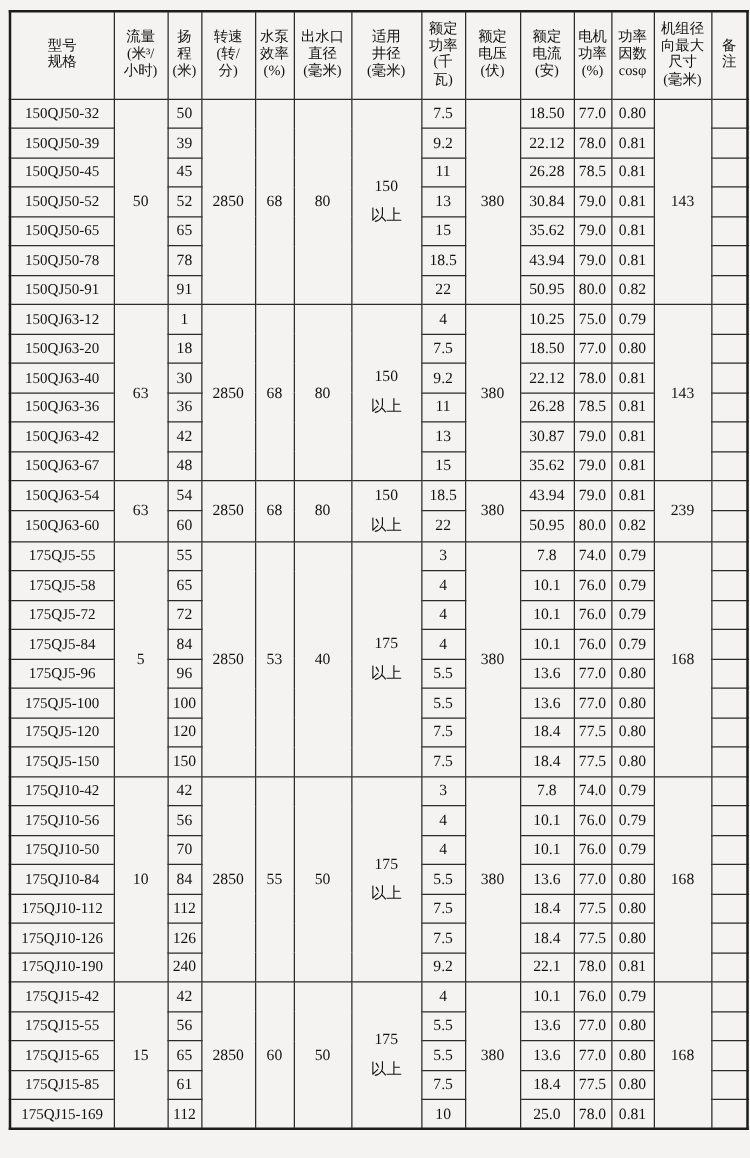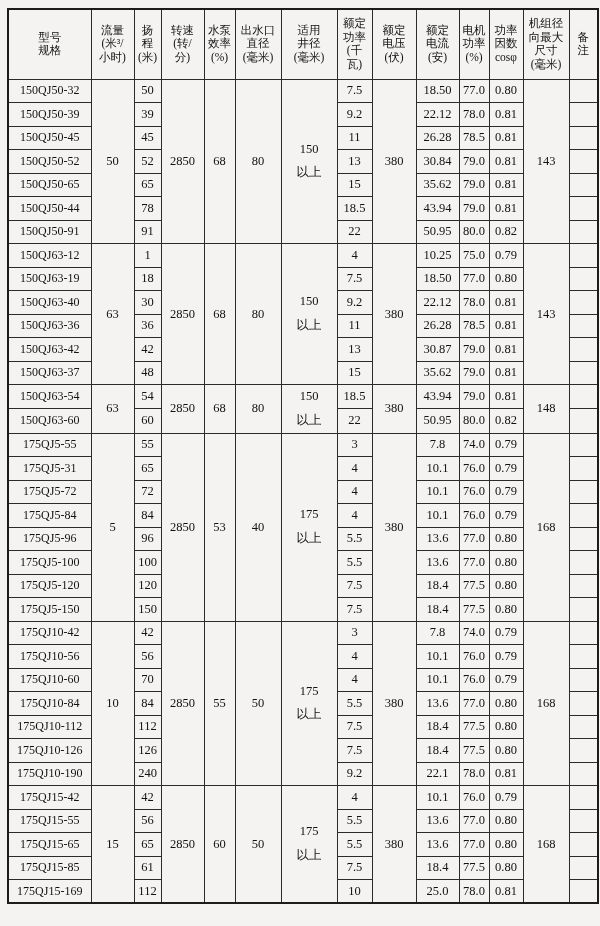--- a/index.html
+++ b/index.html
@@ -162,21 +162,21 @@
         <tr>
           <td class="model-col">150QJ50-65</td>
           <td>65</td>
           <td>15</td>
           <td>35.62</td>
           <td>79.0</td>
           <td>0.81</td>
           <td></td>
         </tr>
         <tr>
-          <td class="model-col">150QJ50-44</td>
+          <td class="model-col">150QJ50-78</td>
           <td>78</td>
           <td>18.5</td>
           <td>43.94</td>
           <td>79.0</td>
           <td>0.81</td>
           <td></td>
         </tr>
         <tr>
           <td class="model-col">150QJ50-91</td>
           <td>91</td>
@@ -197,21 +197,21 @@
 以上</td>
           <td>4</td>
           <td rowspan="6">380</td>
           <td>10.25</td>
           <td>75.0</td>
           <td>0.79</td>
           <td rowspan="6">143</td>
           <td></td>
         </tr>
         <tr>
-          <td class="model-col">150QJ63-19</td>
+          <td class="model-col">150QJ63-20</td>
           <td>18</td>
           <td>7.5</td>
           <td>18.50</td>
           <td>77.0</td>
           <td>0.80</td>
           <td></td>
         </tr>
         <tr>
           <td class="model-col">150QJ63-40</td>
           <td>30</td>
@@ -233,21 +233,21 @@
         <tr>
           <td class="model-col">150QJ63-42</td>
           <td>42</td>
           <td>13</td>
           <td>30.87</td>
           <td>79.0</td>
           <td>0.81</td>
           <td></td>
         </tr>
         <tr>
-          <td class="model-col">150QJ63-37</td>
+          <td class="model-col">150QJ63-67</td>
           <td>48</td>
           <td>15</td>
           <td>35.62</td>
           <td>79.0</td>
           <td>0.81</td>
           <td></td>
         </tr>
         <tr>
           <td class="model-col">150QJ63-54</td>
           <td rowspan="2">63</td>
@@ -255,21 +255,21 @@
           <td rowspan="2">2850</td>
           <td rowspan="2">68</td>
           <td rowspan="2">80</td>
           <td class="well-col" rowspan="2">150
 以上</td>
           <td>18.5</td>
           <td rowspan="2">380</td>
           <td>43.94</td>
           <td>79.0</td>
           <td>0.81</td>
-          <td rowspan="2">148</td>
+          <td rowspan="2">239</td>
           <td></td>
         </tr>
         <tr>
           <td class="model-col">150QJ63-60</td>
           <td>60</td>
           <td>22</td>
           <td>50.95</td>
           <td>80.0</td>
           <td>0.82</td>
           <td></td>
@@ -285,21 +285,21 @@
 以上</td>
           <td>3</td>
           <td rowspan="8">380</td>
           <td>7.8</td>
           <td>74.0</td>
           <td>0.79</td>
           <td rowspan="8">168</td>
           <td></td>
         </tr>
         <tr>
-          <td class="model-col">175QJ5-31</td>
+          <td class="model-col">175QJ5-58</td>
           <td>65</td>
           <td>4</td>
           <td>10.1</td>
           <td>76.0</td>
           <td>0.79</td>
           <td></td>
         </tr>
         <tr>
           <td class="model-col">175QJ5-72</td>
           <td>72</td>
@@ -374,21 +374,21 @@
         <tr>
           <td class="model-col">175QJ10-56</td>
           <td>56</td>
           <td>4</td>
           <td>10.1</td>
           <td>76.0</td>
           <td>0.79</td>
           <td></td>
         </tr>
         <tr>
-          <td class="model-col">175QJ10-60</td>
+          <td class="model-col">175QJ10-50</td>
           <td>70</td>
           <td>4</td>
           <td>10.1</td>
           <td>76.0</td>
           <td>0.79</td>
           <td></td>
         </tr>
         <tr>
           <td class="model-col">175QJ10-84</td>
           <td>84</td>

